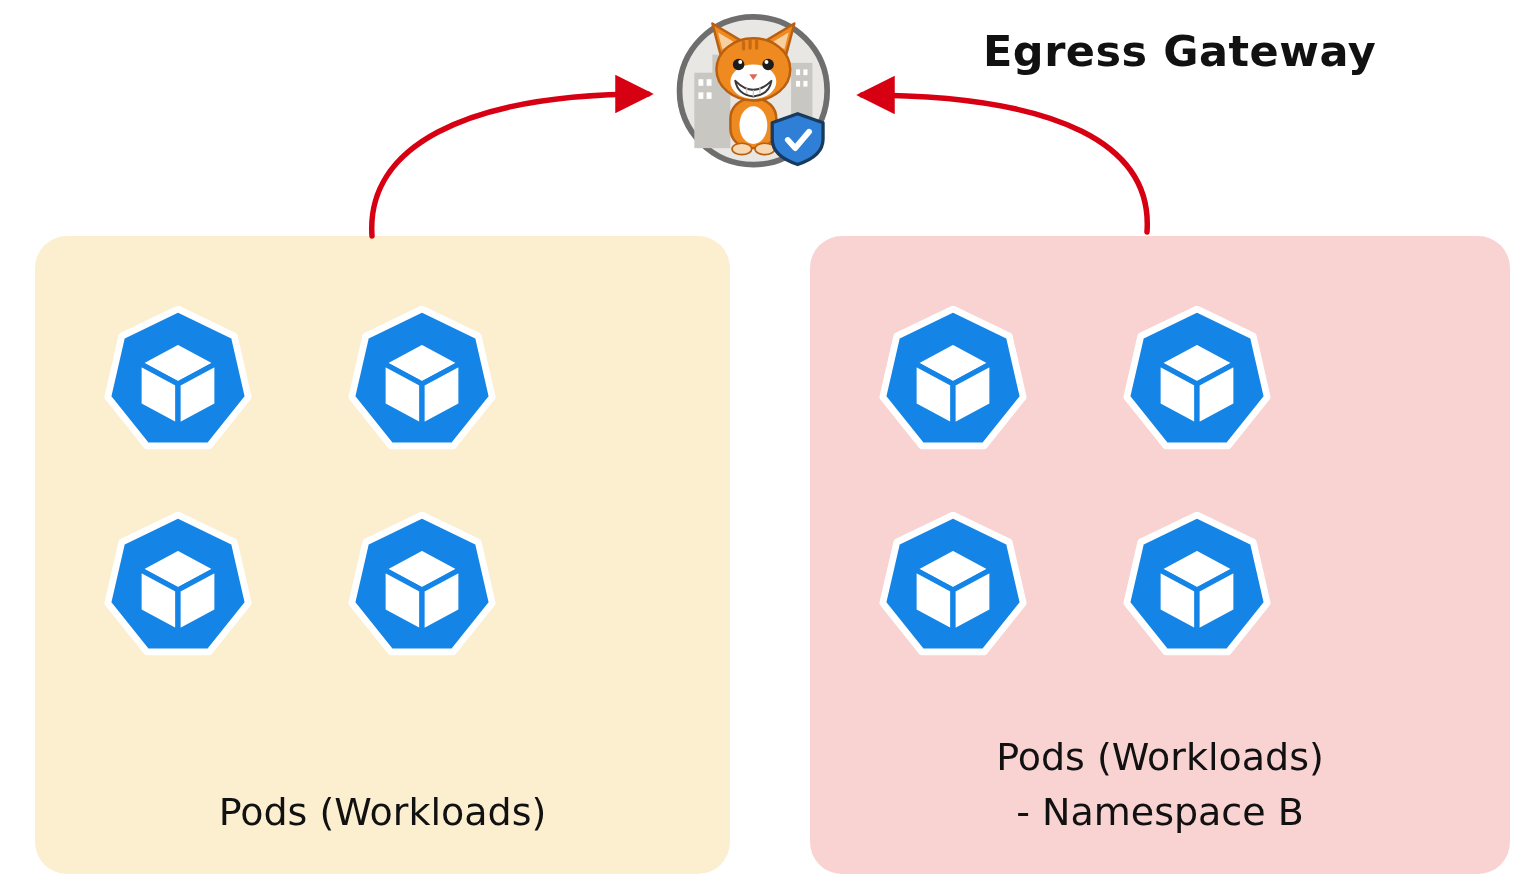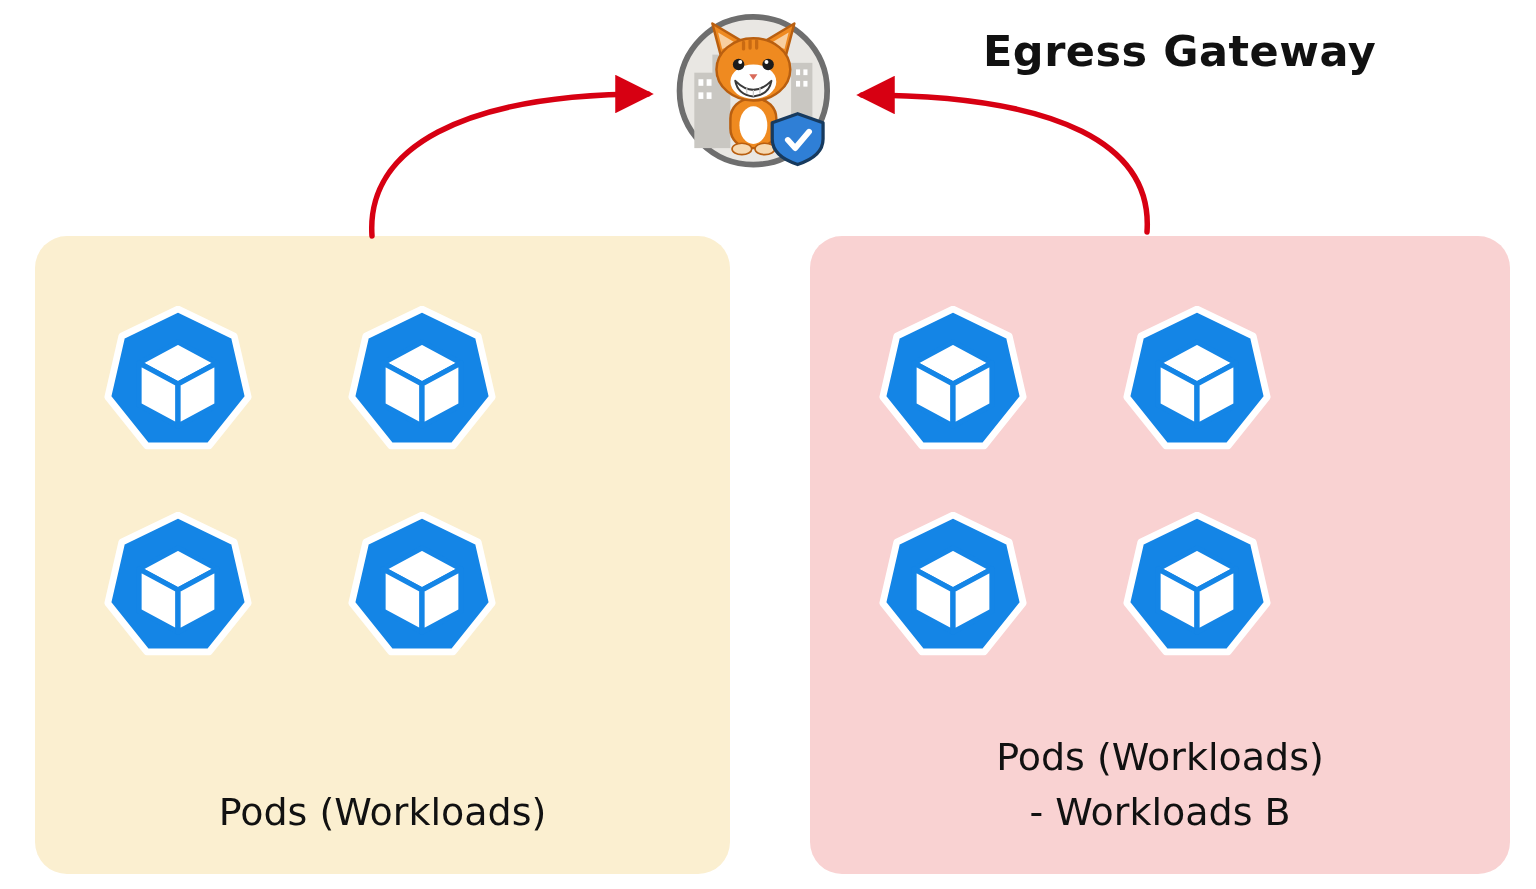--- a/index.html
+++ b/index.html
@@ -205,21 +205,21 @@
         </svg>
         <svg class="pod" viewBox="0 0 100 100">
           <use href="#pod-symbol"></use>
         </svg>
         <svg class="pod" viewBox="0 0 100 100">
           <use href="#pod-symbol"></use>
         </svg>
       </div>
     <div class="ns-label">
       <div>Pods (Workloads)</div>
-      <div>- Workloads B</div>
+      <div>- Namespace B</div>
     </div>
   </div>
 
   <svg class="defs-holder" aria-hidden="true">
     <defs>
       <symbol id="pod-symbol" viewBox="0 0 100 100">
 
         <polygon points="50,2 87.5,20.1 96.8,60.7 70.8,93.2 29.2,93.2 3.2,60.7 12.5,20.1" style="fill:var(--pod-blue,#1485E6); stroke:#ffffff; stroke-width:4.5; stroke-linejoin:round;"></polygon>
 
         <polygon points="50,24 76,38 50,52 24,38" style="fill:#ffffff; stroke:var(--pod-blue,#1485E6); stroke-width:3.5; stroke-linejoin:round;"></polygon>

